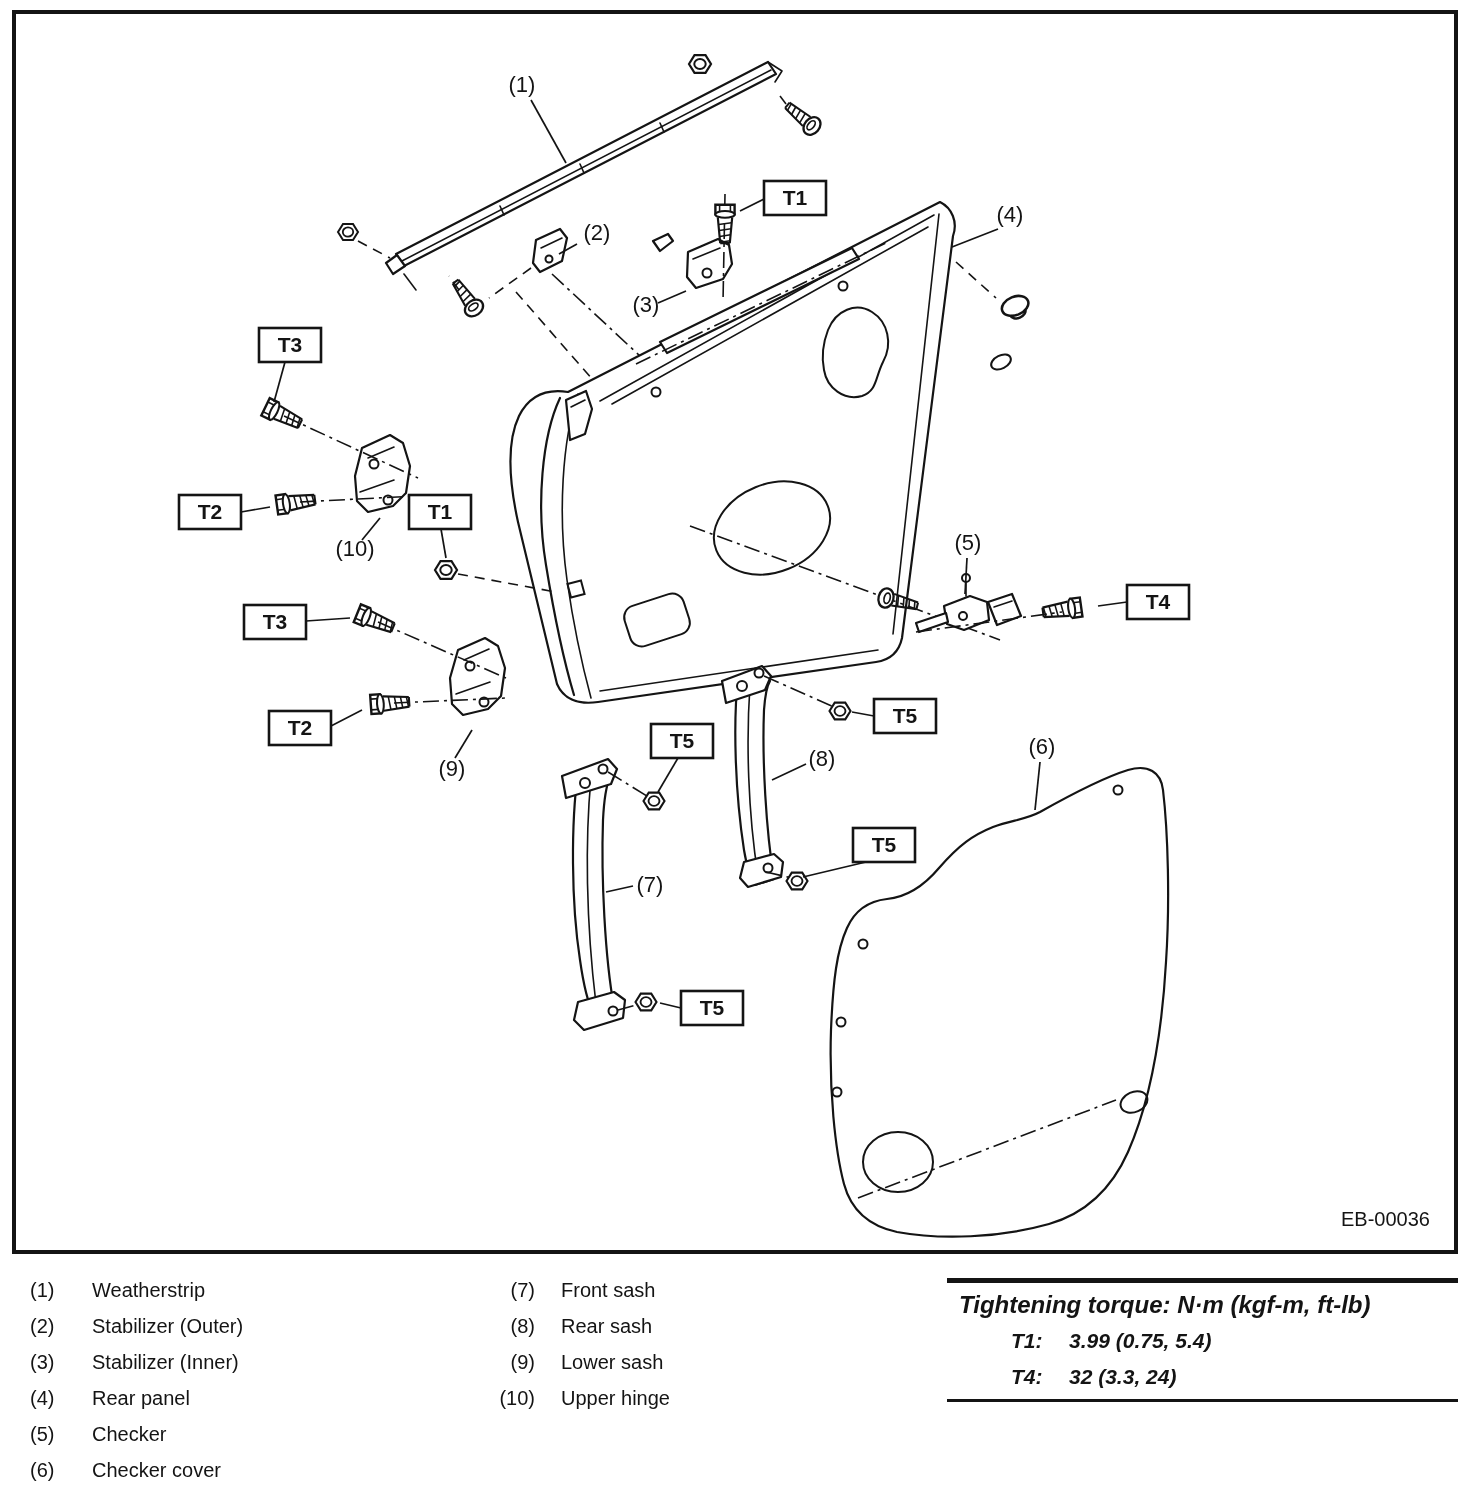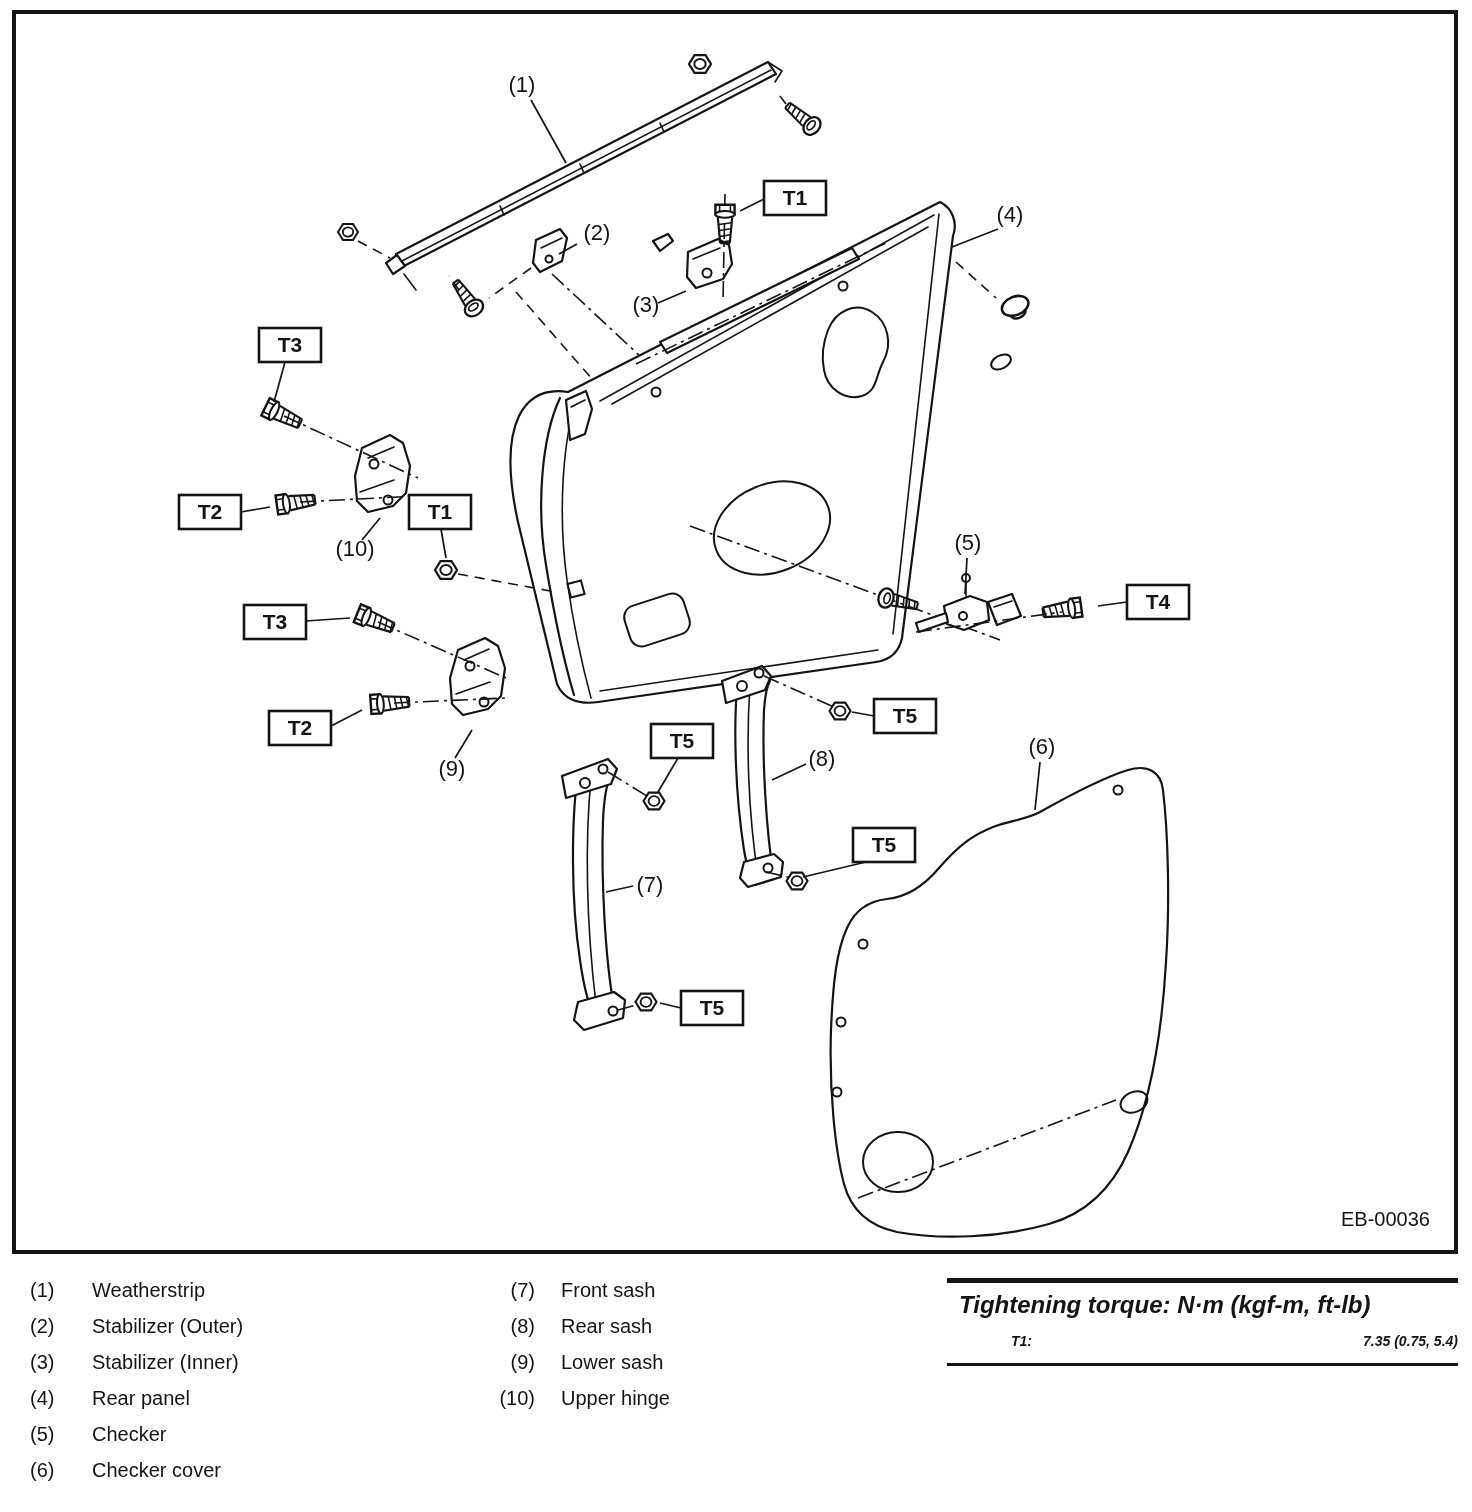--- a/index.html
+++ b/index.html
@@ -32,21 +32,21 @@
   .leg-col1 { width:475px; padding-left:18px; }
   .leg-col2 { width:460px; }
   .leg-row { display:flex; font-size:20px; line-height:36px; }
   .leg-col1 .leg-num { width:62px; }
   .leg-col2 .leg-num { width:48px; text-align:right; }
   .leg-col2 .leg-label { padding-left:26px; }
 
   .torque { flex:1; border-top:5px solid #141414; border-bottom:3px solid #141414;
             margin-top:6px; padding:4px 0 4px 12px; font-style:italic; font-weight:bold; }
   .torque-title { font-size:24px; line-height:36px; }
-  .torque-row { display:flex; font-size:14px; line-height:36px; padding-left:52px;justify-content:space-between; }
+  .torque-row { display:flex; font-size:21px; line-height:36px; padding-left:52px; }
   .torque-code { width:58px; }
 </style>
 </head>
 <body>
 
 <div class="frame">
 <svg viewBox="16 14 1438 1236" xmlns="http://www.w3.org/2000/svg">
   <defs>
     <g id="nut">
       <path d="M-10,0 L-5,-8 L5,-8 L10,0 L5,8 L-5,8 Z" fill="#fff" stroke="#141414" stroke-width="2"></path>
@@ -340,16 +340,20 @@
     <div class="leg-row">
       <span class="leg-num">(10)</span>
       <span class="leg-label">Upper hinge</span>
     </div>
   </div>
 
   <div class="torque">
     <div class="torque-title">Tightening torque: N·m (kgf-m, ft-lb)</div>
     <div class="torque-row">
       <span class="torque-code">T1:</span>
-      <span class="torque-value">7.35 (0.75, 5.4)</span>
+      <span class="torque-value">3.99 (0.75, 5.4)</span>
+    </div>
+    <div class="torque-row">
+      <span class="torque-code">T4:</span>
+      <span class="torque-value">32 (3.3, 24)</span>
     </div>
   </div>
 </div>
 
 </body></html>

